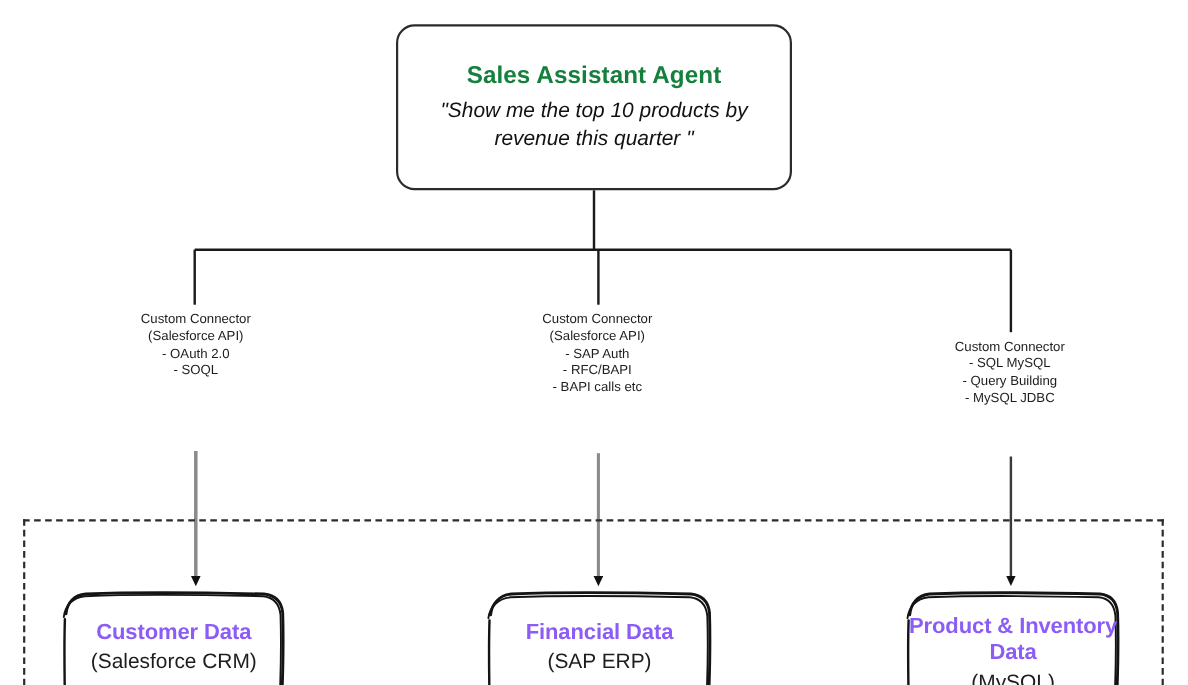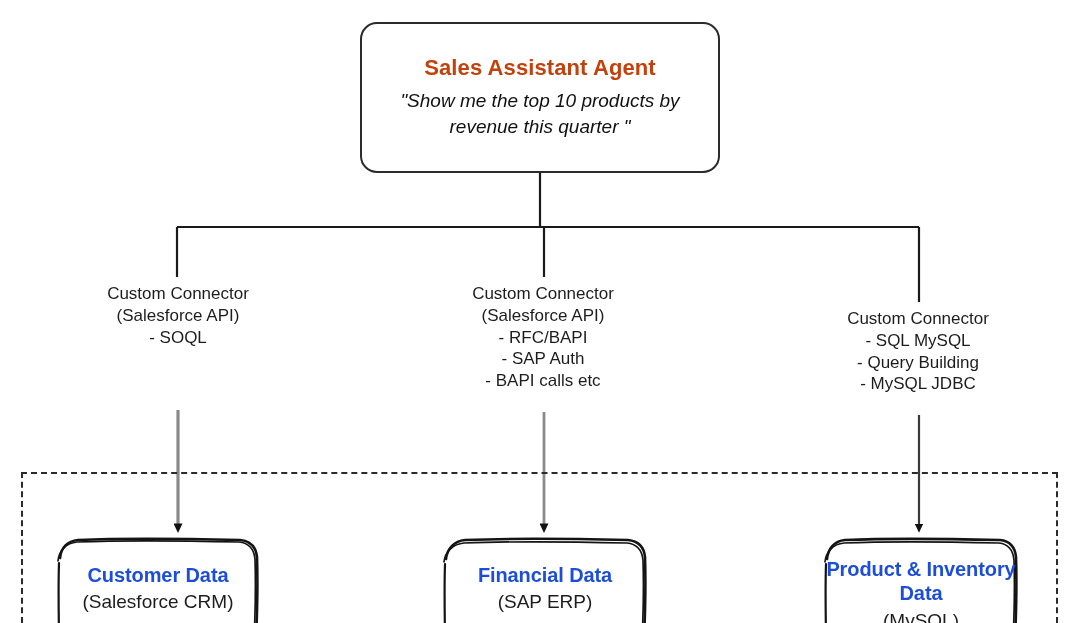--- a/index.html
+++ b/index.html
@@ -43,39 +43,39 @@
     display: flex;
     flex-direction: column;
     align-items: center;
     justify-content: center;
     padding: 0 22px;
   }
   .agent-title {
     font-size: 22px;
     font-weight: bold;
     letter-spacing: 0.1px;
-    color: #c2410c;
+    color: #15803d;
     margin-bottom: 7px;
     text-align: center;
     white-space: nowrap;
   }
   .agent-quote {
     font-size: 19px;
     font-style: italic;
     color: #111111;
     text-align: center;
     line-height: 1.35;
     max-width: 320px;
   }
 
   
   .connector-label {
     position: absolute;
     text-align: center;
-    font-size: 17px;
+    font-size: 12px;
     line-height: 1.28;
     color: #1d1d1d;
     white-space: nowrap;
   }
   .connector-label .cl-line { display: block; }
 
   #connector-label-0 { left: 78px;  top: 283px; width: 200px; }
   #connector-label-1 { left: 443px; top: 283px; width: 200px; }
   #connector-label-2 { left: 818px; top: 308px; width: 200px; }
 
@@ -117,21 +117,21 @@
     display: flex;
     flex-direction: column;
     align-items: center;
     justify-content: flex-start;
     padding-top: 26px;
     box-sizing: border-box;
   }
   .source-title {
     font-size: 20px;
     font-weight: bold;
-    color: #1d4ed8;
+    color: #8b5cf6;
     text-align: center;
     line-height: 1.22;
     letter-spacing: -0.1px;
   }
   .source-subtitle {
     font-size: 19px;
     color: #1d1d1d;
     text-align: center;
     line-height: 1.25;
     margin-top: 3px;
@@ -187,28 +187,29 @@
   </svg>
 
   <div class="agent-node">
     <div class="agent-title">Sales Assistant Agent</div>
     <div class="agent-quote">"Show me the top 10 products by revenue this quarter "</div>
   </div>
 
   <div class="connector-label" id="connector-label-0">
     <span class="cl-line">Custom Connector</span>
     <span class="cl-line">(Salesforce API)</span>
+    <span class="cl-line">- OAuth 2.0</span>
     <span class="cl-line">- SOQL</span>
   </div>
 
   <div class="connector-label" id="connector-label-1">
     <span class="cl-line">Custom Connector</span>
     <span class="cl-line">(Salesforce API)</span>
+    <span class="cl-line">- SAP Auth</span>
     <span class="cl-line">- RFC/BAPI</span>
-    <span class="cl-line">- SAP Auth</span>
     <span class="cl-line">- BAPI calls etc</span>
   </div>
 
   <div class="connector-label" id="connector-label-2">
     <span class="cl-line">Custom Connector</span>
     <span class="cl-line">- SQL MySQL</span>
     <span class="cl-line">- Query Building</span>
     <span class="cl-line">- MySQL JDBC</span>
   </div>
 

